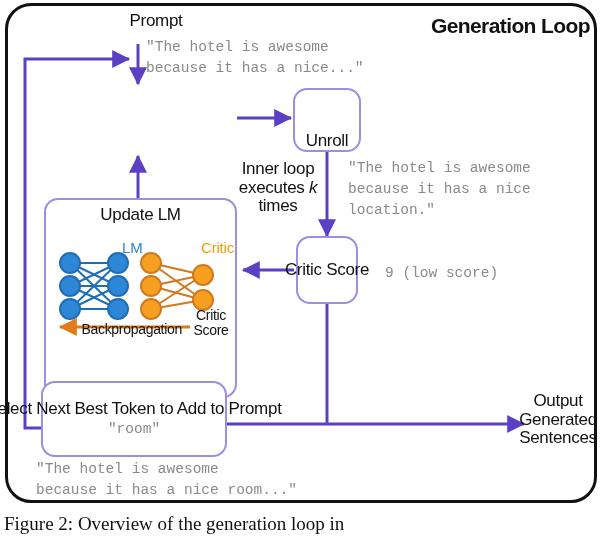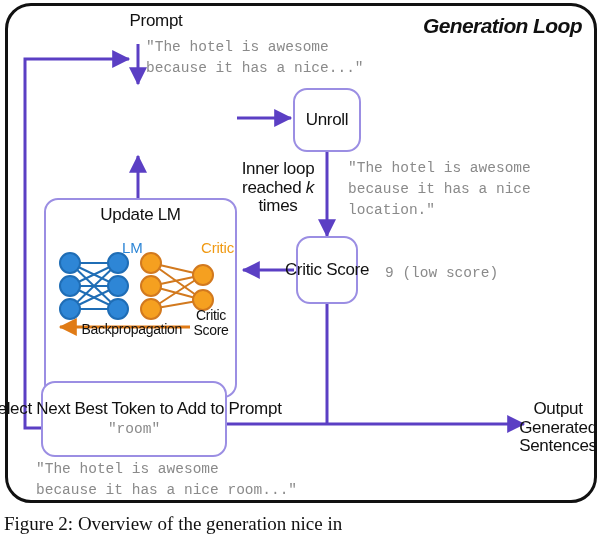--- a/index.html
+++ b/index.html
@@ -142,38 +142,38 @@
       <path d="M294,270 L243,270" marker-end="url(#ahP)"></path>
 
       <path d="M138,198 L138,156" marker-end="url(#ahP)"></path>
 
       <path d="M327,304 L327,424"></path>
       <path d="M327,424 L179,424" marker-end="url(#ahP)"></path>
       <path d="M327,424 L524,424" marker-end="url(#ahP)"></path>
     </g>
   </svg>
 
-  <div class="label label-big" style="right:26px; top:14px;font-style:italic;">Generation Loop</div>
+  <div class="label label-big" style="right:18px; top:14px;">Generation Loop</div>
 
   <div class="label" style="left:111px; top:12px; width:90px;">Prompt</div>
 
   <div class="mono" style="left:146px; top:37px;">"The hotel is awesome
 because it has a nice..."</div>
 
 
-  <div class="pbox" style="left:293px; top:88px; width:68px; height:64px;">
+  <div class="pbox" style="left:293px; top:88px; width:68px; height:64px;justify-content:flex-end;">
     <div class="box-title">Unroll</div>
   </div>
 
   <div class="mono" style="left:348px; top:158px;">"The hotel is awesome
 because it has a nice
 location."</div>
 
   <div class="label" style="left:226px; top:160px; width:104px;"><span>Inner loop
-reached </span><span class="ital">k</span><span>
+executes </span><span class="ital">k</span><span>
 times</span></div>
 
   <div class="pbox" style="left:44px; top:198px; width:193px; height:200px; justify-content:flex-start;">
     <div class="box-title" style="margin-top:6px;">Update LM</div>
   </div>
 
   <div class="net-label lm" style="left:76px; top:239px;">LM</div>
   <div class="net-label crit" style="left:155px; top:239px;">Critic</div>
 
   <svg class="overlay" viewBox="0 0 608 536">
@@ -233,19 +233,19 @@
   <div class="pbox" style="left:41px; top:381px; width:186px; height:76px; left:41px; width:186px;">
     <div class="box-title">Select Next Best Token
 to Add to Prompt</div>
     <div class="box-sub">"room"</div>
   </div>
 
   <div class="mono" style="left:36px; top:459px;">"The hotel is awesome
 because it has a nice room..."</div>
 
 
-  <div class="label" style="left:515px; top:392px; width:86px;margin-top:8px;">Output
+  <div class="label" style="left:515px; top:392px; width:86px;">Output
 Generated
 Sentences</div>
 
-  <div class="caption" style="left:4px; top:513px;">Figure 2: Overview of the generation nice in</div>
+  <div class="caption" style="left:4px; top:513px;">Figure 2: Overview of the generation loop in</div>
 
 </div>
 
 </body></html>

